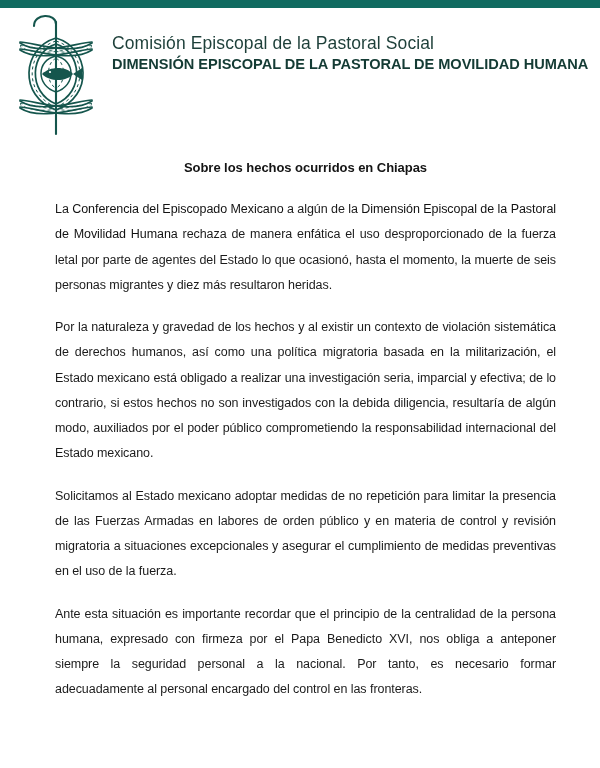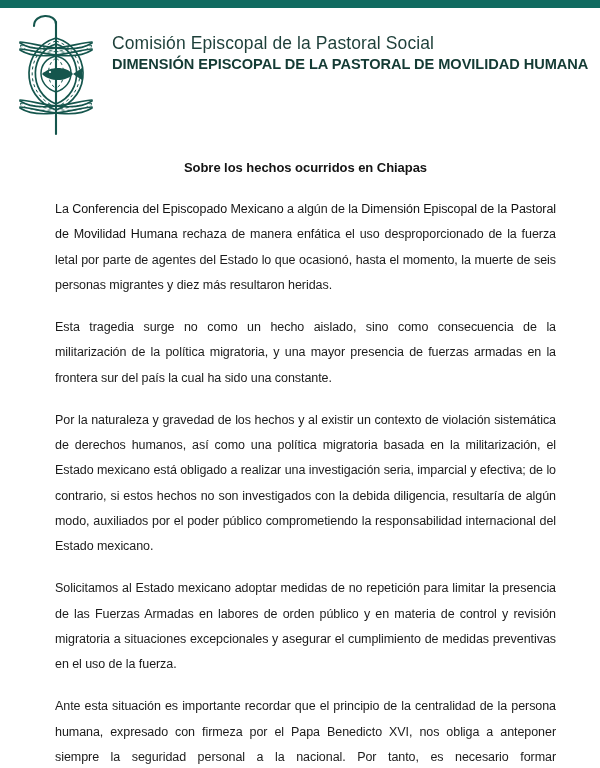--- a/index.html
+++ b/index.html
@@ -189,20 +189,19 @@
     </div>
   </div>
 
 
   <div class="doc-body">
 
     <div class="doc-subject">Sobre los hechos ocurridos en Chiapas</div>
 
     <div id="paragraph-list">
         <p class="para"><span>La </span><b>Conferencia del Episcopado Mexicano</b><span> a algún de la </span><b>Dimensión Episcopal de la Pastoral de Movilidad Humana</b><span> rechaza de manera enfática el uso desproporcionado de la fuerza letal por parte de agentes del Estado lo que ocasionó, hasta el momento, la muerte de seis personas migrantes y diez más resultaron heridas.</span></p>
-        <p class="para"><span>Esta tragedia surge no como un hecho aislado, sino como consecuencia de la militarización de la política migratoria, y una mayor presencia de fuerzas armadas en la frontera sur del país la cual ha sido una constante.</span></p>
         <p class="para"><span>Por la naturaleza y gravedad de los hechos y al existir un contexto de violación sistemática de derechos humanos, así como una política migratoria basada en la militarización, el Estado mexicano está obligado a realizar una investigación seria, imparcial y efectiva; de lo contrario, si estos hechos no son investigados con la debida diligencia, resultaría de algún modo, auxiliados por el poder público comprometiendo la responsabilidad internacional del Estado mexicano.</span></p>
         <p class="para"><span>Solicitamos al Estado mexicano adoptar medidas de no repetición para limitar la presencia de las Fuerzas Armadas en labores de orden público y en materia de control y revisión migratoria a situaciones excepcionales y asegurar el cumplimiento de medidas preventivas en el uso de la fuerza.</span></p>
         <p class="para"><span>Ante esta situación es importante recordar que el principio de la centralidad de la persona humana, expresado con firmeza por el Papa Benedicto XVI, nos obliga a anteponer siempre la seguridad personal a la nacional. Por tanto, es necesario formar adecuadamente al personal encargado del control en las fronteras.</span></p>
       </div>
 
   </div>
 </div>
 
 </body></html>

